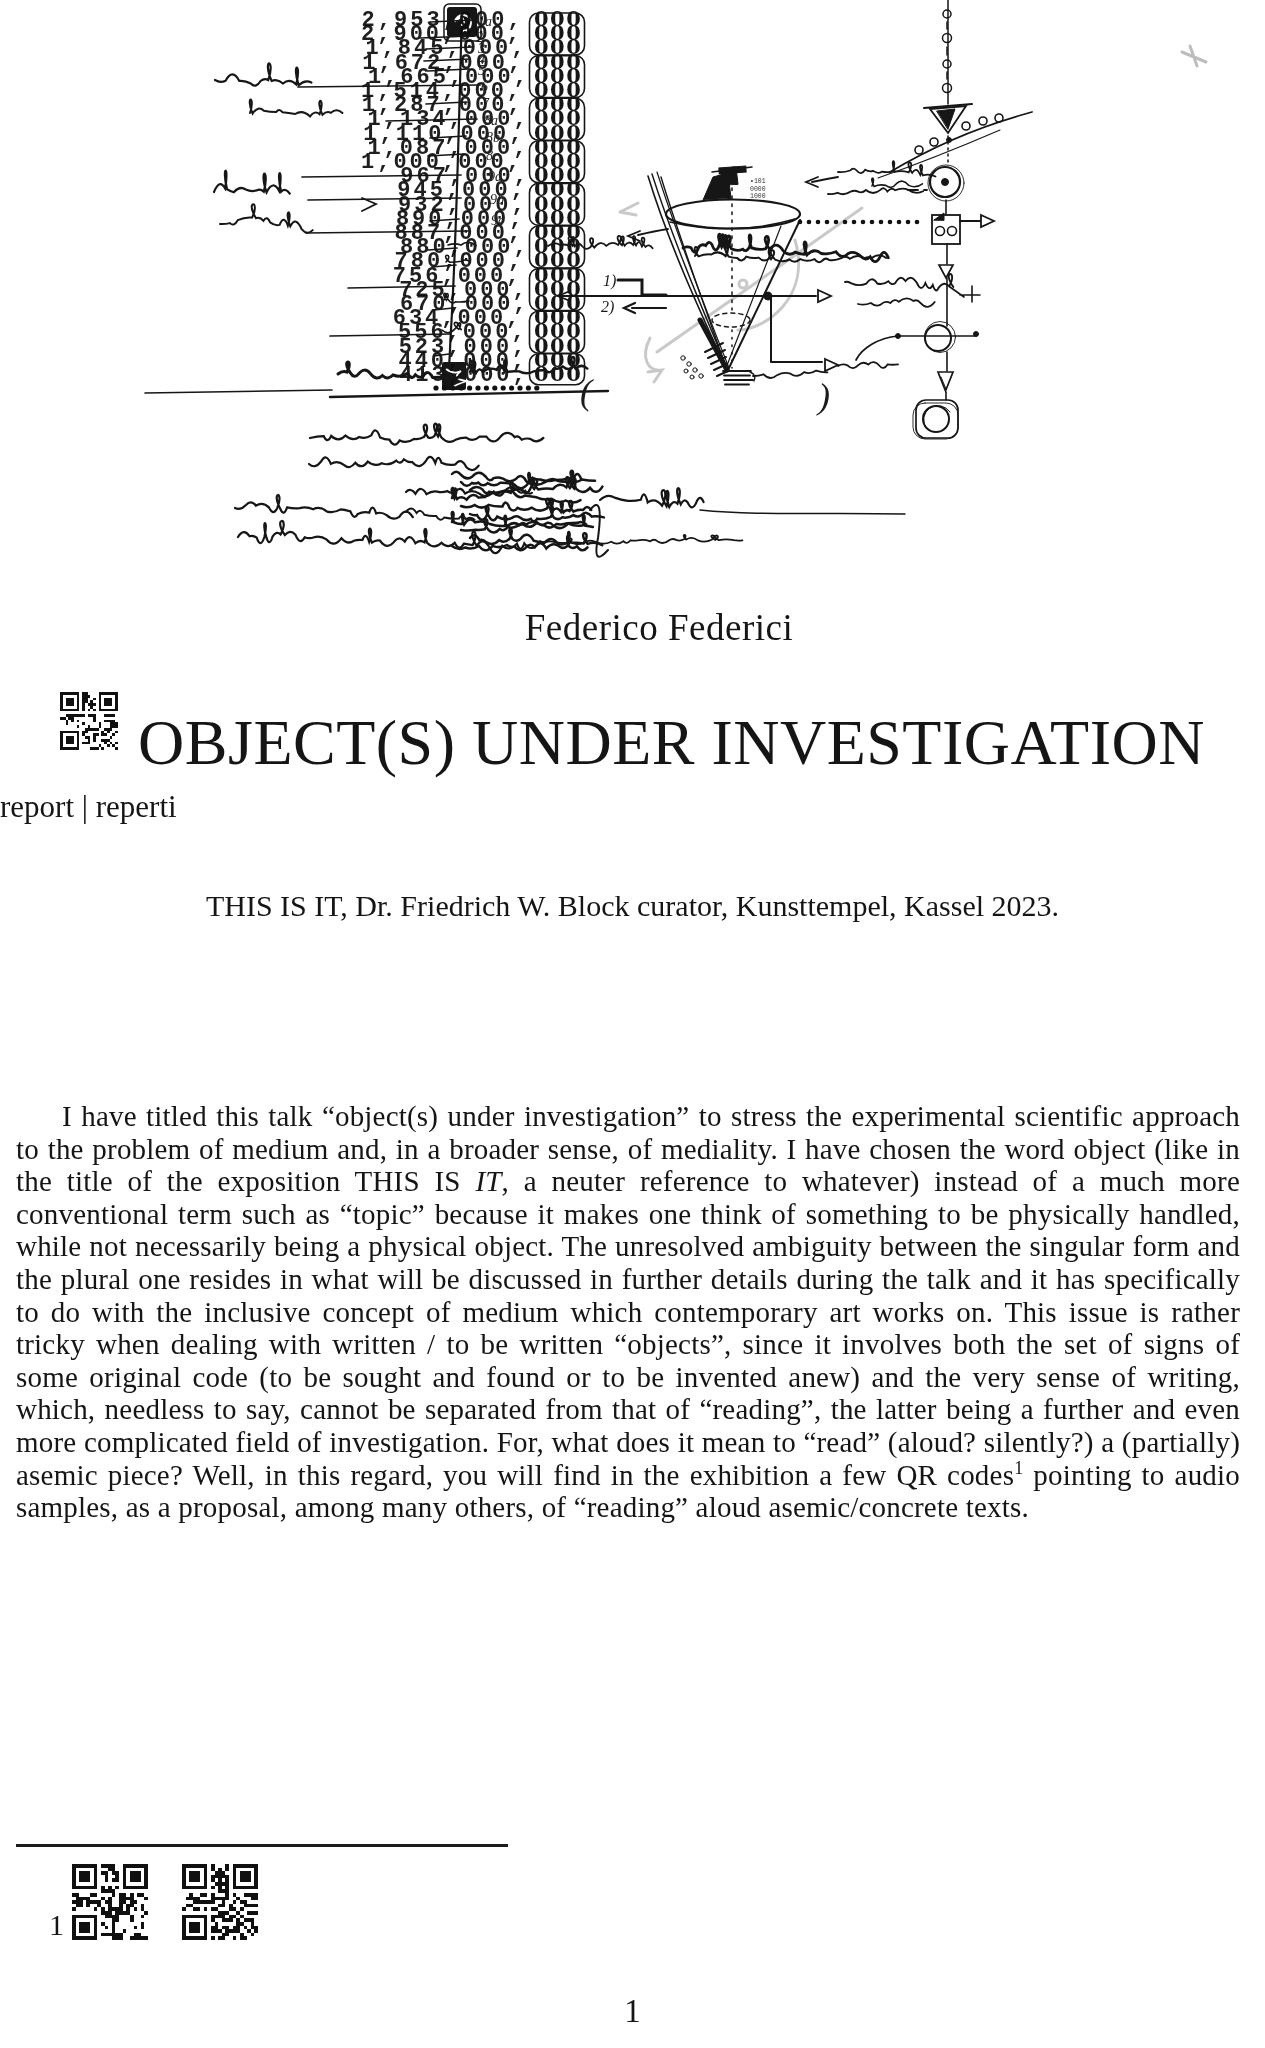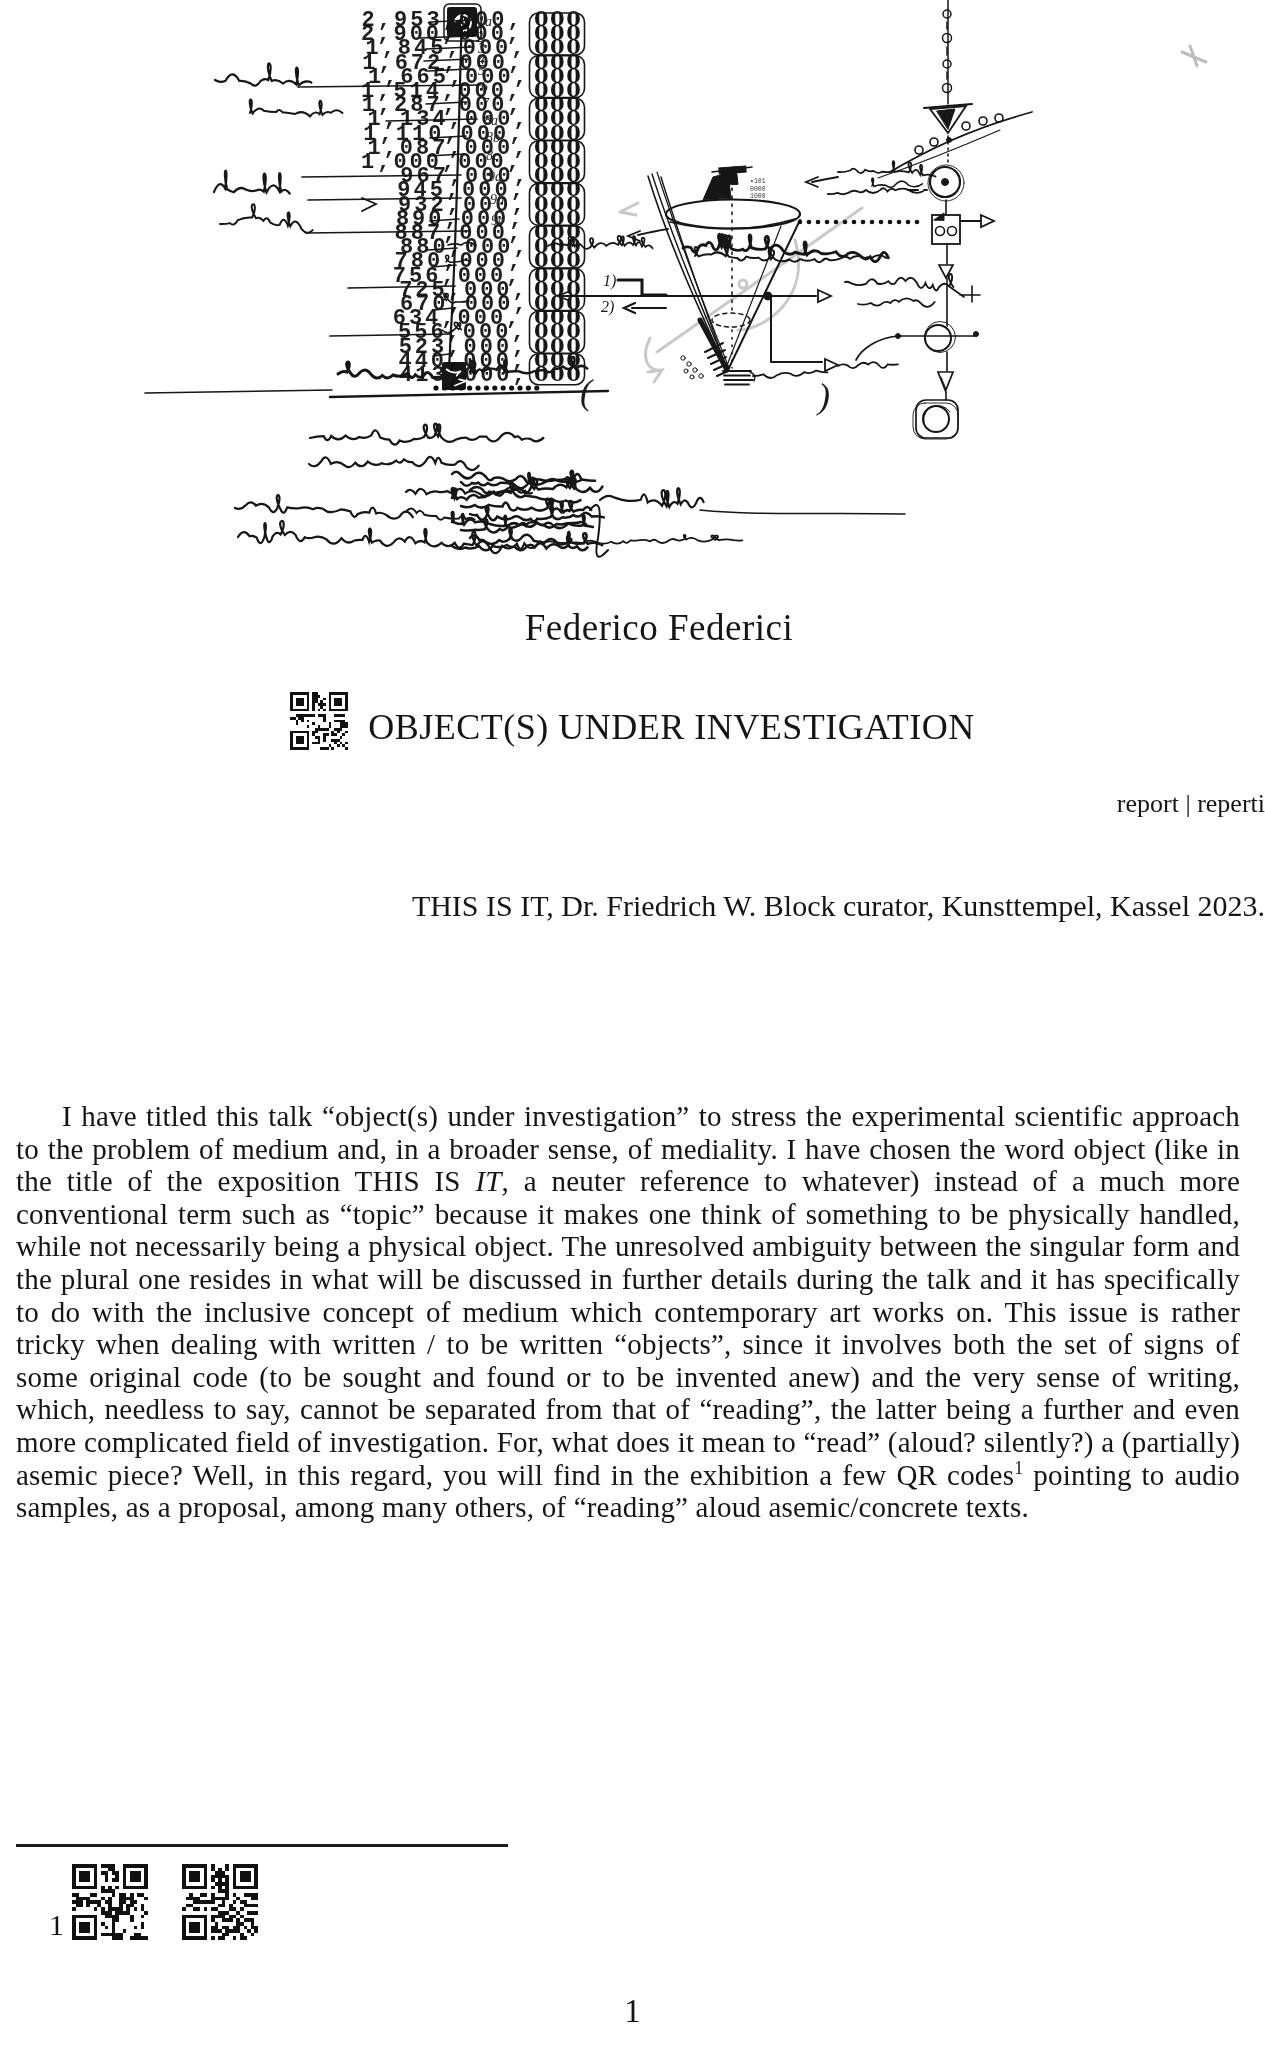--- a/index.html
+++ b/index.html
@@ -3,25 +3,25 @@
 <meta charset="utf-8">
 <style>
   html,body{margin:0;padding:0;background:#e8e8e8;}
   .page{position:relative;width:1265px;height:2048px;margin:0 auto;background:#ffffff;
         font-family:"Liberation Serif",serif;color:#151515;overflow:hidden;}
   .figure-wrap{position:absolute;left:0;top:0;width:1265px;height:572px;}
   .author{position:absolute;left:16px;right:0;top:606px;text-align:center;font-size:37px;letter-spacing:.5px;padding-left:37px;}
   .title-row{position:absolute;left:0;right:0;top:692px;display:flex;justify-content:center;align-items:flex-start;gap:20px;}
   .qr{display:block;}
   .qr-title{width:58px;height:58px;flex:0 0 58px;}
-  .doc-title{margin:0;padding-top:14px;font-size:36px;font-weight:normal;letter-spacing:.5px;white-space:nowrap;}
-  .subtitle{position:absolute;left:0;right:0;top:789px;text-align:right;font-size:26px;}
+  .doc-title{margin:0;padding-top:14px;font-size:64px;font-weight:normal;letter-spacing:.5px;white-space:nowrap;}
+  .subtitle{position:absolute;left:0;right:0;top:789px;text-align:left;font-size:31px;}
   .doc-url{position:absolute;left:0;right:0;top:833px;text-align:center;font-size:28px;font-weight:bold;}
   .doc-url a{color:#151515;text-decoration:none;}
-  .credit{position:absolute;left:0;right:0;top:889px;text-align:right;font-size:30px;}
+  .credit{position:absolute;left:0;right:0;top:889px;text-align:center;font-size:30px;}
   .body-text{position:absolute;left:16px;top:1068px;width:1224px;font-size:29px;line-height:32.6px;
              text-align:justify;text-indent:46px;letter-spacing:.2px;margin-top:32px;}
   .body-text sup{font-size:.62em;line-height:0;vertical-align:super;}
   .fn-rule{position:absolute;left:16px;top:1844px;width:492px;height:3px;background:#1c1c1c;}
   .fn-marker{position:absolute;left:49px;top:1908px;font-size:30px;}
   .qr-fn1{position:absolute;left:72px;top:1864px;width:76px;height:76px;}
   .qr-fn2{position:absolute;left:182px;top:1864px;width:76px;height:76px;}
   .page-num{position:absolute;left:0;right:0;top:1993px;text-align:center;font-size:33px;}
   svg text.num{font-family:"Liberation Mono",monospace;font-weight:bold;fill:#0d0d0d;}
   svg text.zer{font-family:"DejaVu Serif",serif;font-weight:bold;fill:#161616;}

